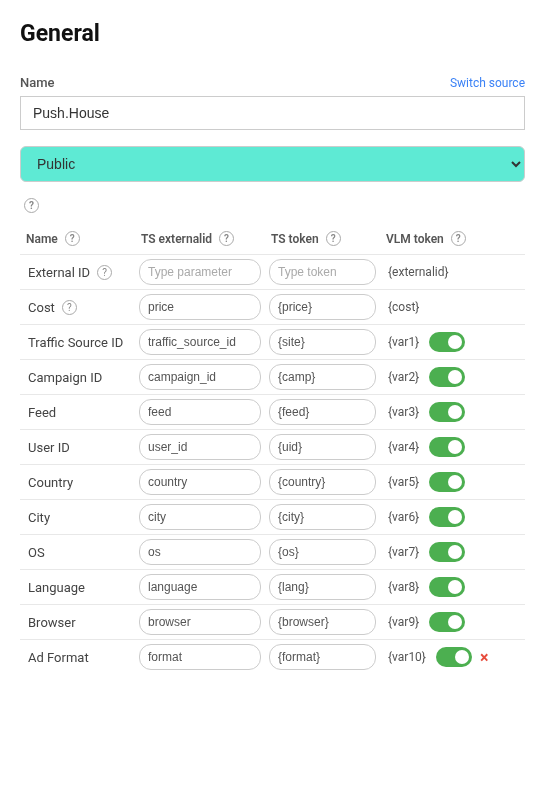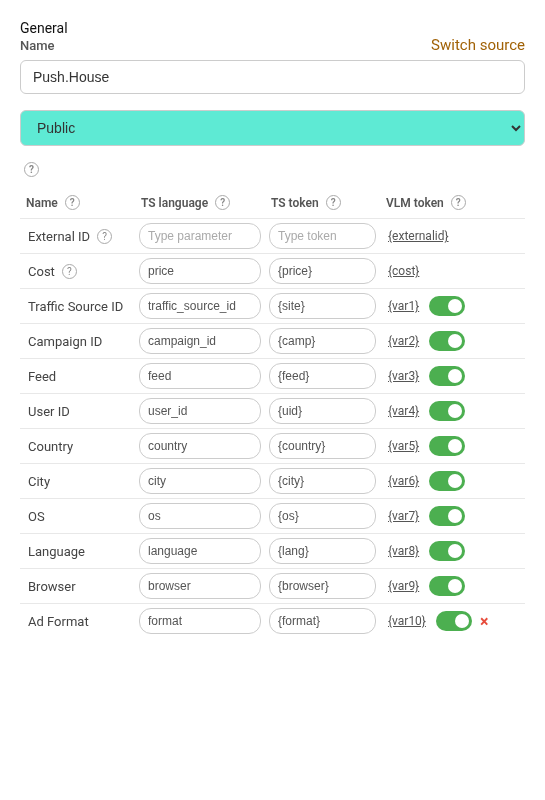--- a/index.html
+++ b/index.html
@@ -6,23 +6,23 @@
     body {
       font-family: -apple-system, BlinkMacSystemFont, 'Segoe UI', Roboto, sans-serif;
       font-size: 14px;
       color: #333;
       background: #fff;
       width: 545px;
       padding: 20px 20px 30px 20px;
     }
 
     h1 {
-      font-size: 14px;
-      font-weight: 400;
-      margin-bottom: 0;
+      font-size: 23px;
+      font-weight: 700;
+      margin-bottom: 28px;
       color: #111;
     }
 
     .field-group {
       margin-bottom: 16px;
     }
 
     .field-label-row {
       display: flex;
       align-items: center;
@@ -30,30 +30,30 @@
       margin-bottom: 6px;
     }
 
     .field-label {
       font-size: 13px;
       color: #555;
       font-weight: 500;
     }
 
     .switch-source-link {
-      font-size: 15px;
-      color: #a16207;
+      font-size: 12px;
+      color: #3b82f6;
       cursor: pointer;
     }
 
     .text-input {
       width: 100%;
       padding: 8px 12px;
       border: 1px solid #ccc;
-      border-radius: 6px;
+      border-radius: 0;
       font-size: 14px;
       color: #333;
       background: #fff;
       outline: none;
     }
 
     .select-input {
       width: 100%;
       padding: 8px 12px;
       border: 1px solid #ccc;
@@ -140,21 +140,20 @@
 
     .param-input::placeholder {
       color: #aaa;
     }
 
     .token-text {
       font-size: 12px;
       color: #555;
       padding: 5px 4px;
       white-space: nowrap;
-      text-decoration: underline;
     }
 
     .vlm-token-cell {
       display: flex;
       align-items: center;
       gap: 6px;
       white-space: nowrap;
       font-size: 12px;
       color: #555;
     }
@@ -264,21 +263,21 @@
   <thead>
     <tr>
       <th class="col-name">
         <span class="th-help">
           <span>Name</span>
           <span class="help-icon">?</span>
         </span>
       </th>
       <th class="col-ts-param">
         <span class="th-help">
-          <span>TS language</span>
+          <span>TS externalid</span>
           <span class="help-icon">?</span>
         </span>
       </th>
       <th class="col-ts-token">
         <span class="th-help">
           <span>TS token</span>
           <span class="help-icon">?</span>
         </span>
       </th>
       <th class="col-vlm">

